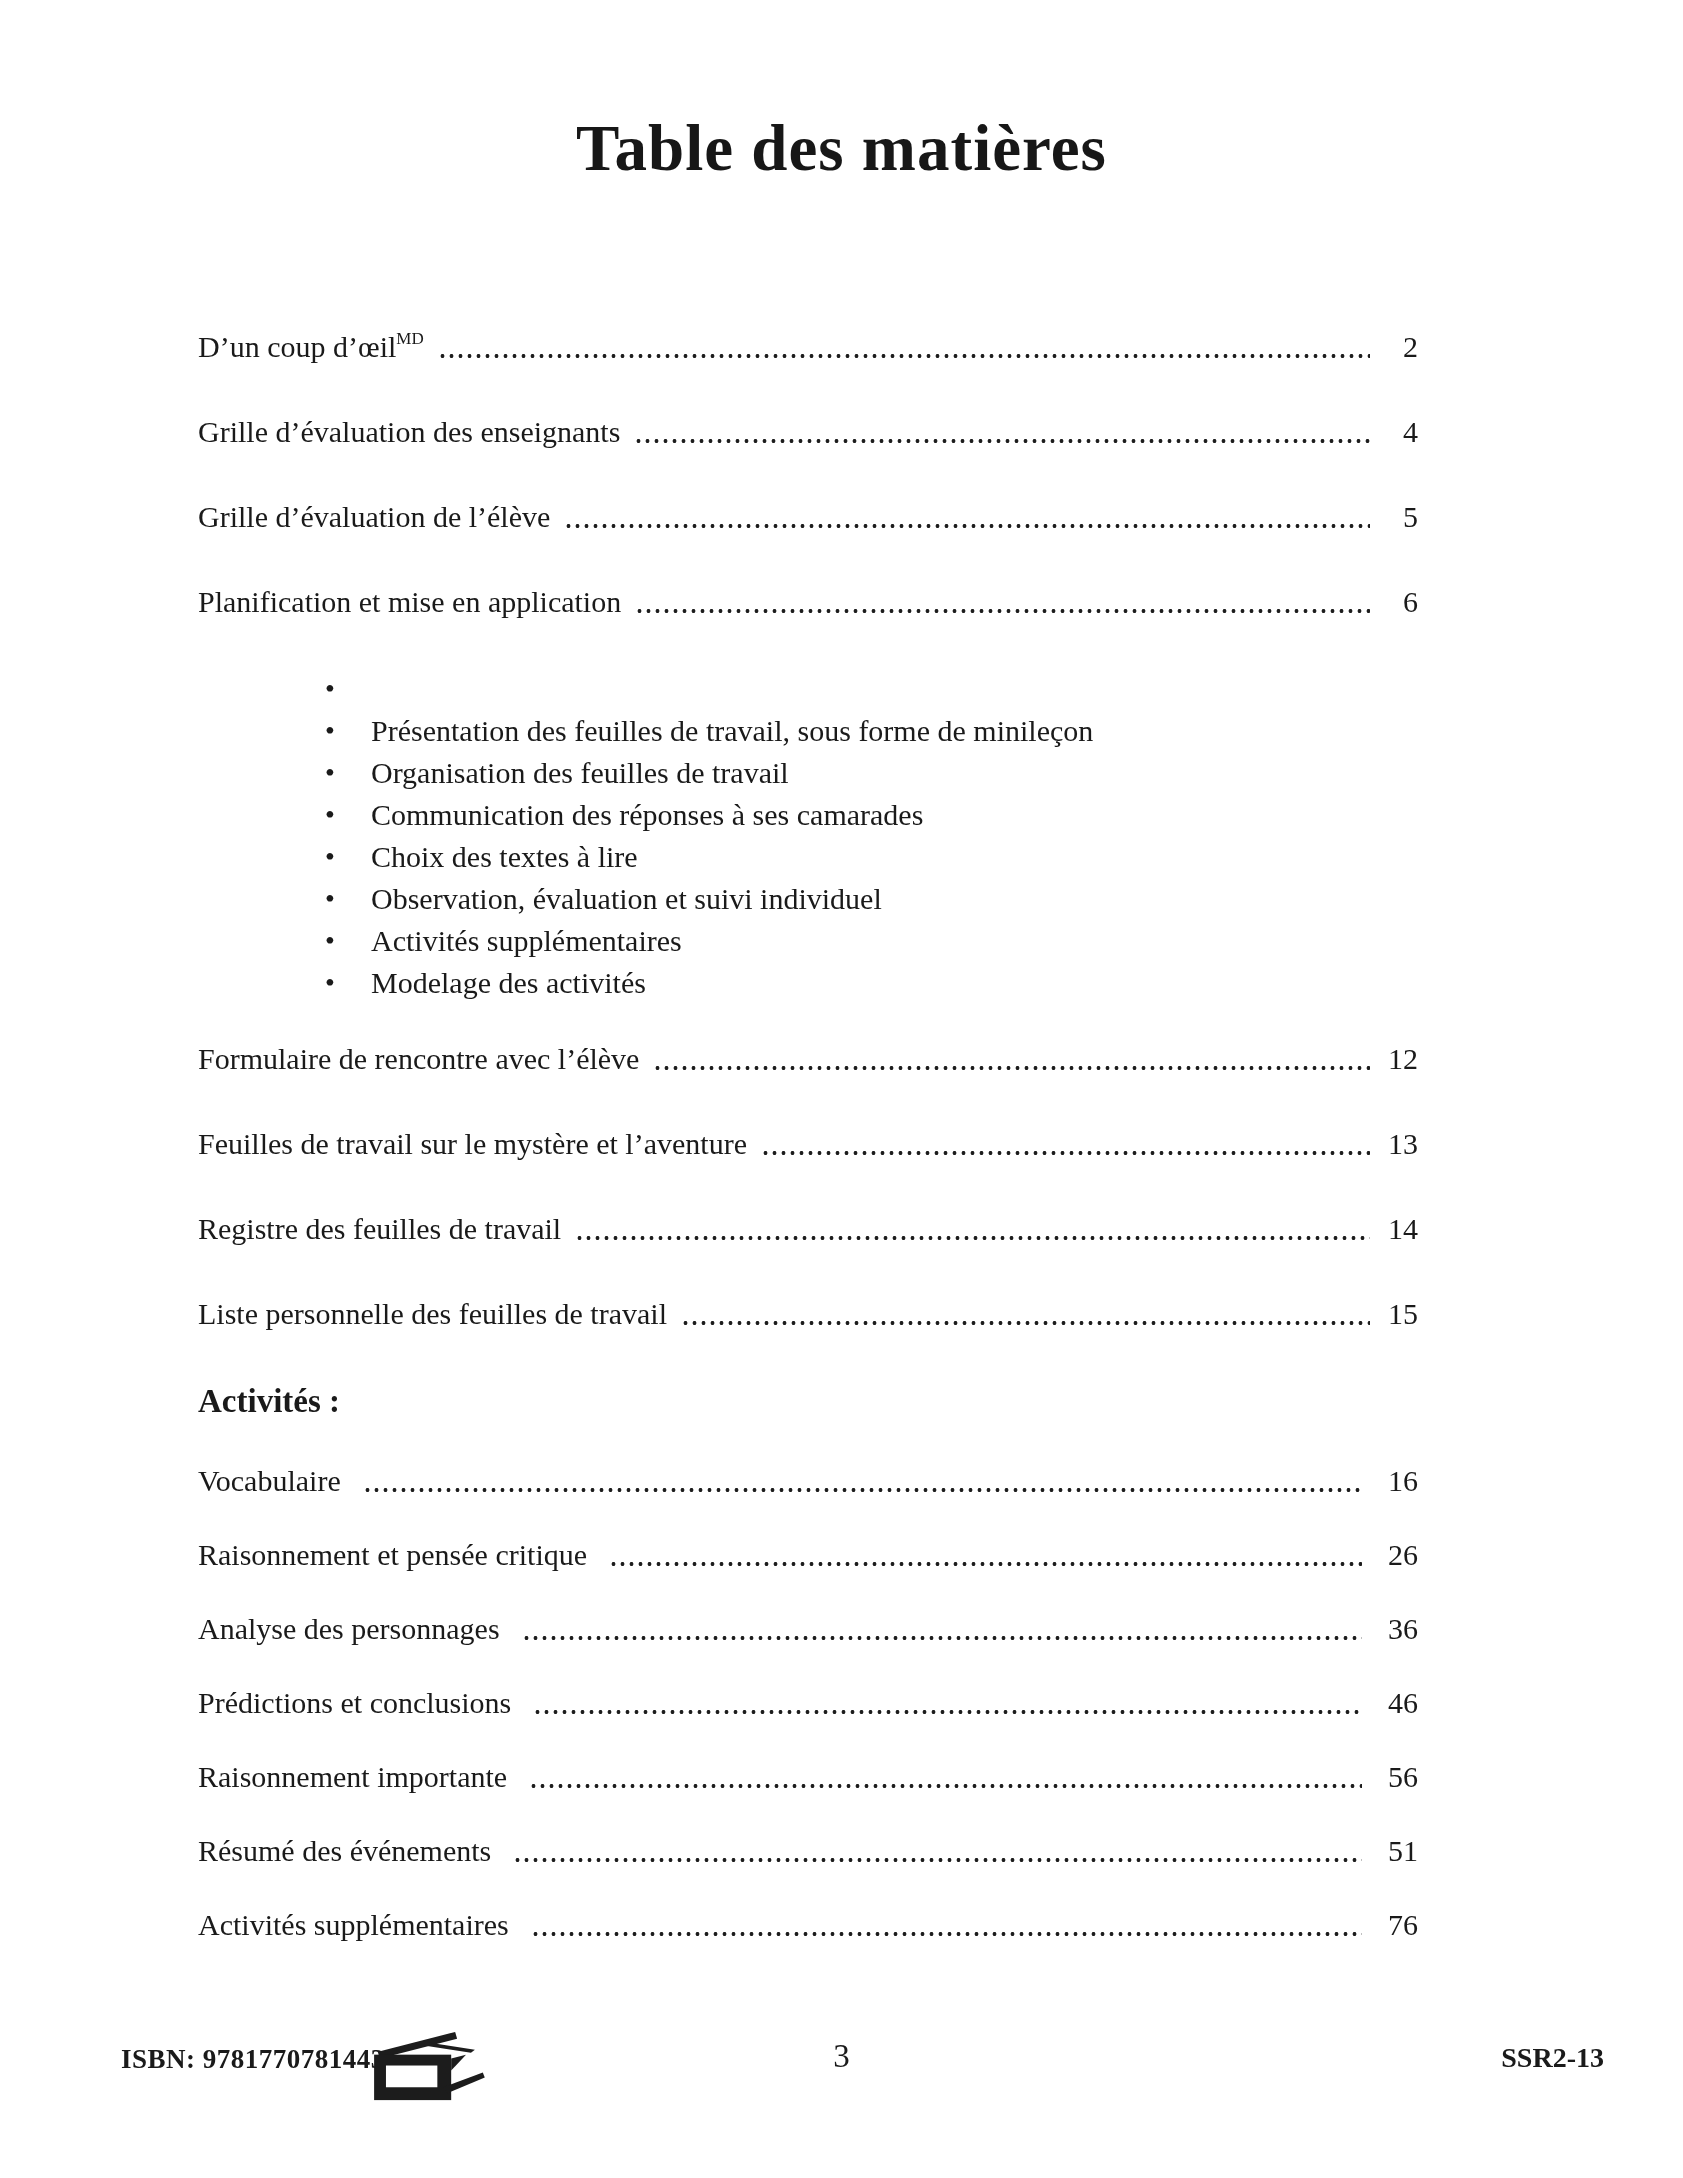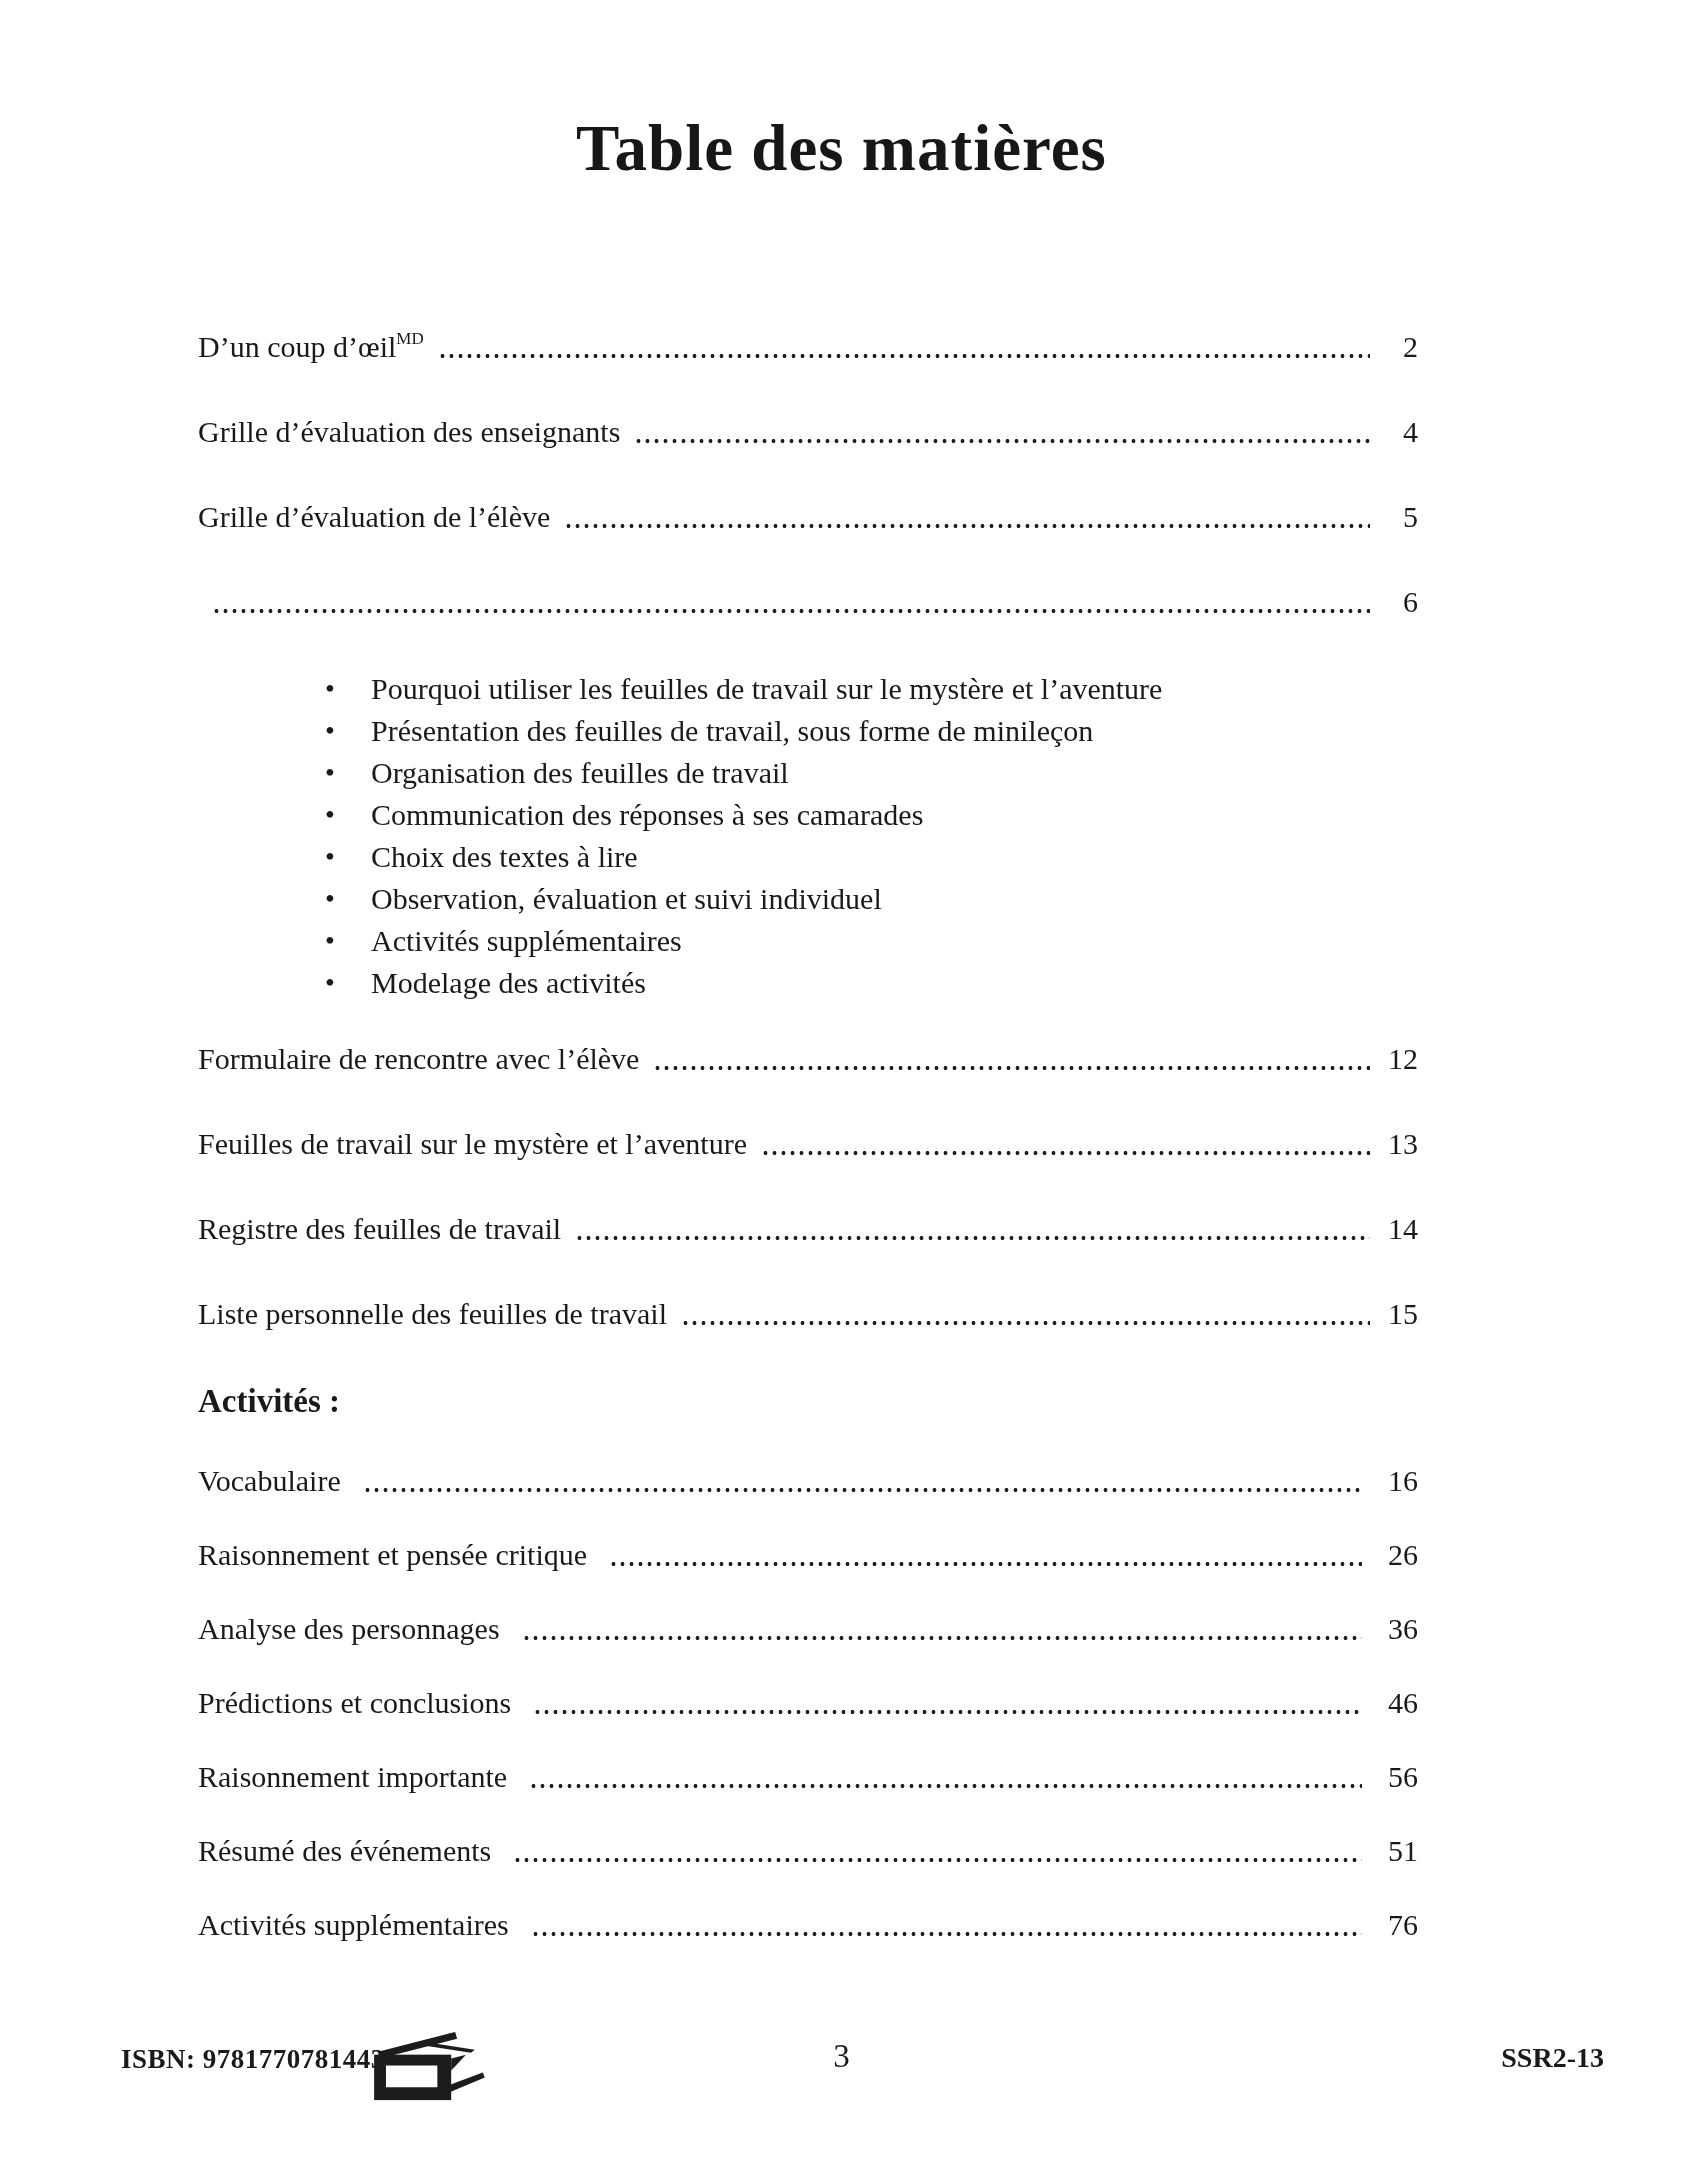--- a/index.html
+++ b/index.html
@@ -133,30 +133,30 @@
           <span class="toc-page">4</span>
         </div>
 
         <div class="toc-row">
           <span class="toc-label"><span>Grille d’évaluation de l’élève</span><sup></sup></span>
           <span class="leader"></span>
           <span class="toc-page">5</span>
         </div>
 
         <div class="toc-row">
+          <span class="toc-label"><span>Planification et mise en application</span><sup></sup></span>
           <span class="leader"></span>
           <span class="toc-page">6</span>
         </div>
       </div>
 
     <ul class="bullet-list">
 
         <li>
           <span class="bullet-glyph">•</span>
-          <span>Pourquoi utiliser les feuilles de travail sur le mystère et l’aventure</span>
         </li>
 
         <li>
           <span class="bullet-glyph">•</span>
           <span>Présentation des feuilles de travail, sous forme de minileçon</span>
         </li>
 
         <li>
           <span class="bullet-glyph">•</span>
           <span>Organisation des feuilles de travail</span>

